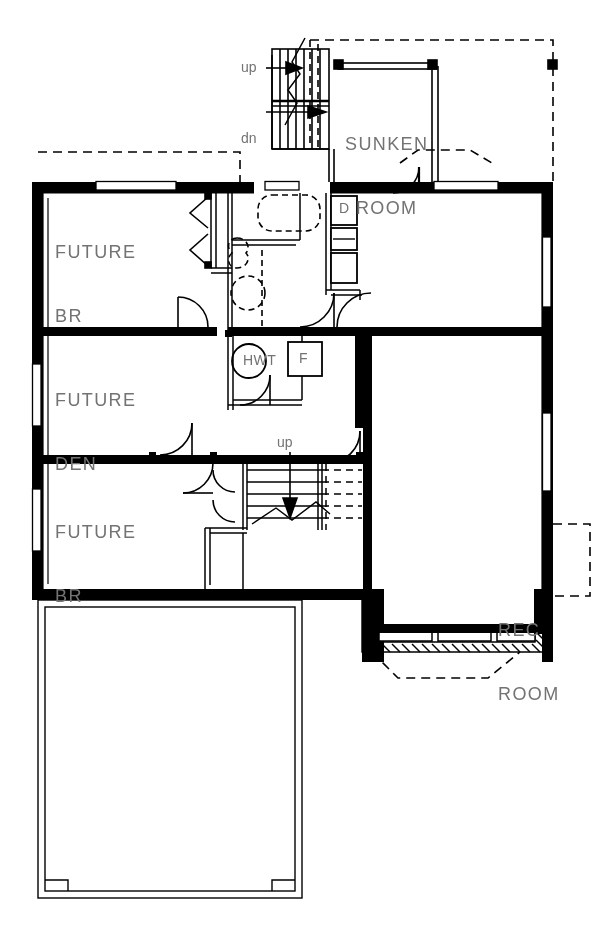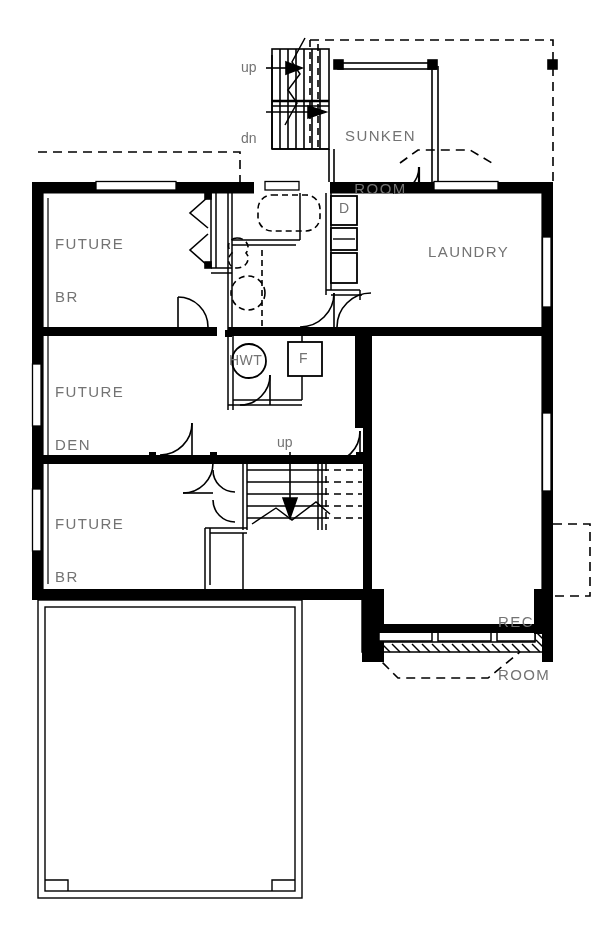--- a/index.html
+++ b/index.html
@@ -1,21 +1,21 @@
 <!DOCTYPE html>
 <html><head>
 <meta charset="utf-8">
 <style>
   html,body{margin:0;padding:0;background:#ffffff;}
   body{width:600px;height:931px;font-family:"Liberation Sans",sans-serif;}
   #plan{position:relative;width:600px;height:931px;background:#ffffff;overflow:hidden;}
   #plan svg{position:absolute;left:0;top:0;}
   .lbl{position:absolute;font-family:"Liberation Sans",sans-serif;font-weight:normal;color:#737373;
        letter-spacing:1px;line-height:1.18;white-space:pre;}
-  .lbl.room{font-size:15px;letter-spacing:1.4px;}
+  .lbl.room{font-size:18px;letter-spacing:1.4px;}
   .lbl.small{font-size:14px;letter-spacing:0.5px;}
   .lbl.dir{font-size:14px;letter-spacing:0px;}
 </style>
 </head>
 <body>
 
 <div id="plan">
 
 <svg width="600" height="931" viewBox="0 0 600 931">
 
@@ -333,39 +333,36 @@
 <div class="lbl room" style="left:55px; top:348px;">
   <div>FUTURE</div>
   <div>DEN</div>
 </div>
 
 <div class="lbl room" style="left:55px; top:480px;">
   <div>FUTURE</div>
   <div>BR</div>
 </div>
 
-<div class="lbl room" style="left:428px; top:208px;">
-  <div>LAUNDRY</div>
-</div>
 
 <div class="lbl room" style="left:459px; top:578px;margin-left:39px;">
   <div>REC</div>
   <div>ROOM</div>
 </div>
 
 <div class="lbl room" style="left:345px; top:92px; text-align:center;">
   <div>SUNKEN</div>
   <div>ROOM</div>
 </div>
 
 <div class="lbl small" style="left:339px; top:200px;">D</div>
 
 <div class="lbl small" style="left:339px; top:258px;"></div>
 
-<div class="lbl small" style="left:229px; top:352px;">HWT</div>
+<div class="lbl small" style="left:243px; top:352px;">HWT</div>
 
 <div class="lbl small" style="left:299px; top:350px;">F</div>
 
 <div class="lbl dir" style="left:241px; top:59px;">up</div>
 
 <div class="lbl dir" style="left:241px; top:103px;margin-top:27px;">dn</div>
 
 <div class="lbl dir" style="left:277px; top:434px;">up</div>
 
 </div>

